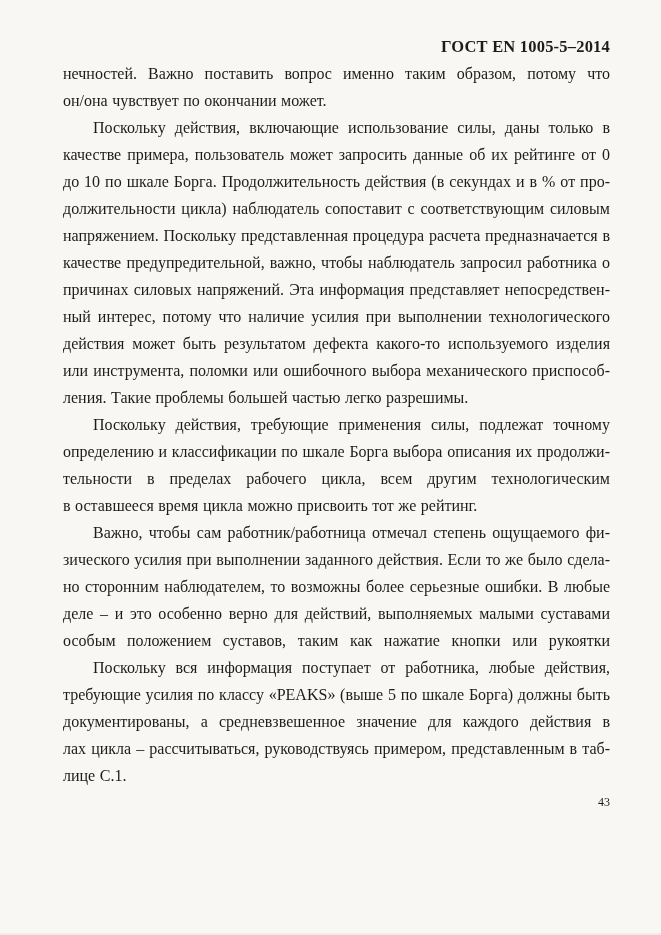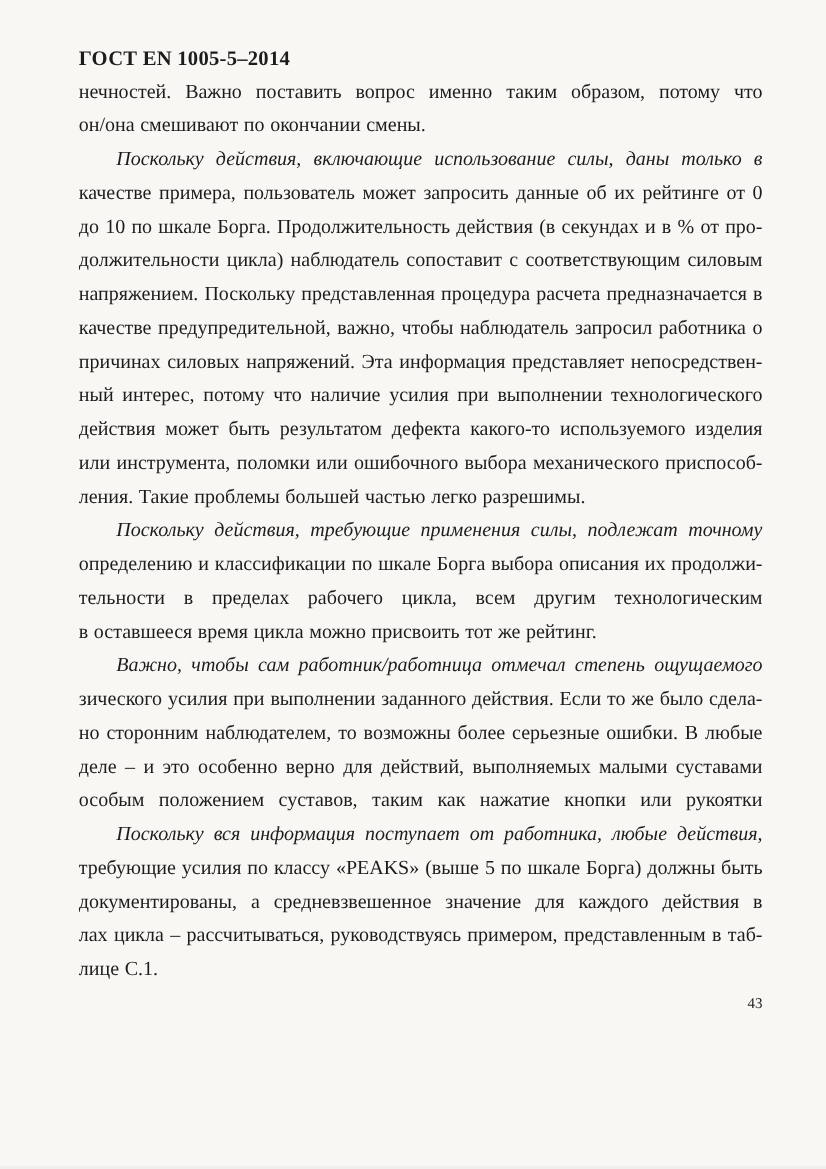--- a/index.html
+++ b/index.html
@@ -23,21 +23,21 @@
   }
   .column {
     position: absolute;
     left: 63px;
     top: 33px;
     width: 547px;
   }
   .header-line {
     height: 27px;
     line-height: 27px;
-    text-align: left;
+    text-align: right;
     font-weight: bold;
     font-size: 16.5px;
     letter-spacing: 0.2px;
     white-space: nowrap;
   }
   .para {
     margin: 0;
     padding: 0;
   }
   .line {
@@ -47,40 +47,39 @@
     text-align: justify;
     text-align-last: justify;
     overflow: hidden;
     word-spacing: 0.5px;
   }
   .line.last {
     text-align-last: left;
   }
   .para.indent .line:first-child {
     padding-left: 30px;
-    font-style: italic;
   }
   .page-number {
     height: 27px;
     line-height: 27px;
     text-align: right;
     font-size: 12px;
     margin-top: 0px;
   }
 </style>
 </head>
 <body style="background: rgb(248, 247, 244);">
 
 <div class="page" style="color: rgb(28, 28, 28);">
   <div class="column">
     <div class="header-line">ГОСТ EN 1005-5–2014</div>
     <div id="doc-body">
         <div class="para">
           <div class="line">нечностей. Важно поставить вопрос именно таким образом, потому что пользо-</div>
-          <div class="line last">он/она смешивают по окончании смены.</div>
+          <div class="line last">он/она чувствует по окончании может.</div>
         </div>
         <div class="para indent">
           <div class="line">Поскольку действия, включающие использование силы, даны только в</div>
           <div class="line">качестве примера, пользователь может запросить данные об их рейтинге от 0</div>
           <div class="line">до 10 по шкале Борга. Продолжительность действия (в секундах и в % от про-</div>
           <div class="line">должительности цикла) наблюдатель сопоставит с соответствующим силовым</div>
           <div class="line">напряжением. Поскольку представленная процедура расчета предназначается в</div>
           <div class="line">качестве предупредительной, важно, чтобы наблюдатель запросил работника о</div>
           <div class="line">причинах силовых напряжений. Эта информация представляет непосредствен-</div>
           <div class="line">ный интерес, потому что наличие усилия при выполнении технологического</div>

